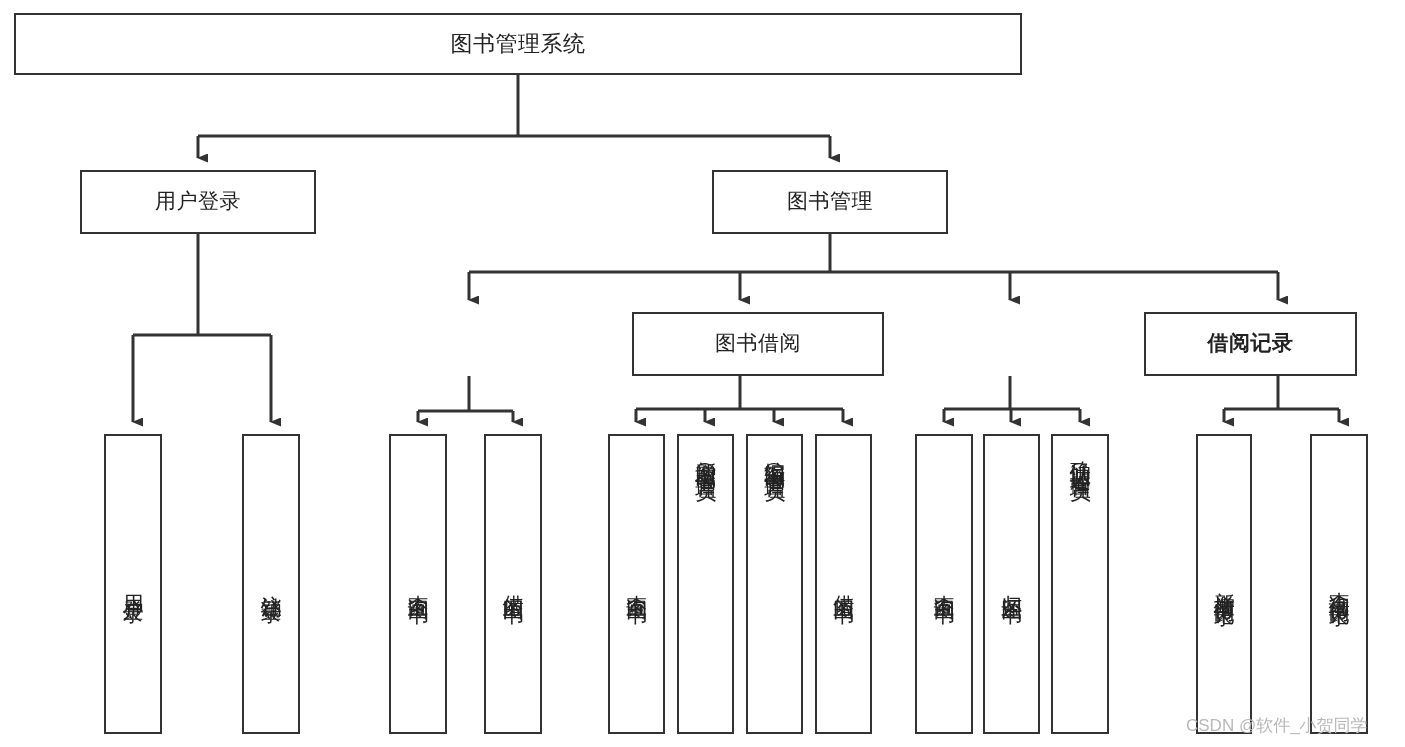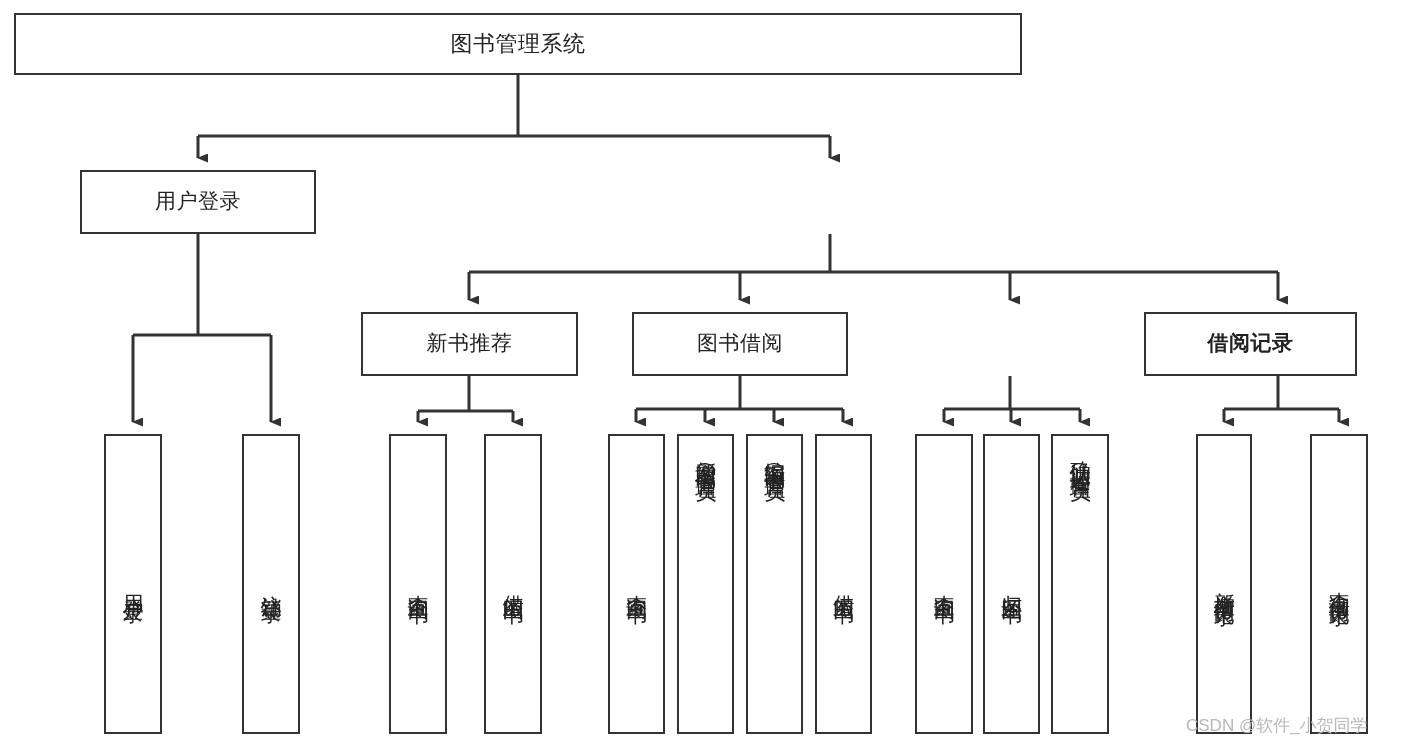--- a/index.html
+++ b/index.html
@@ -135,25 +135,25 @@
     </g>
   </svg>
 
   <div class="node horiz root" style="left:14px; top:13px; width:1008px; height:62px;">
     <span class="label">图书管理系统</span>
   </div>
 
   <div class="node horiz" style="left:80px; top:170px; width:236px; height:64px;">
     <span class="label">用户登录</span>
   </div>
-
-  <div class="node horiz" style="left:361px; top:312px; width:217px; height:64px;">
-    <span class="label">新书推荐</span>
-  </div>
-  <div class="node horiz" style="left:632px; top:312px; width:216px; height:64px;">
+  <div class="node horiz" style="left:712px; top:170px; width:236px; height:64px;">
+    <span class="label">图书管理</span>
+  </div>
+
+  <div class="node horiz" style="left:632px; top:312px; width:252px; height:64px;">
     <span class="label">图书借阅</span>
   </div>
   <div class="node horiz" style="left:1144px; top:312px; width:213px; height:64px;font-weight:bold;">
     <span class="label">借阅记录</span>
   </div>
 
   <div class="node vert short" style="left:104px; top:434px; width:58px; height:300px;">
     <span class="label">用户登录</span>
   </div>
   <div class="node vert short" style="left:242px; top:434px; width:58px; height:300px;">

